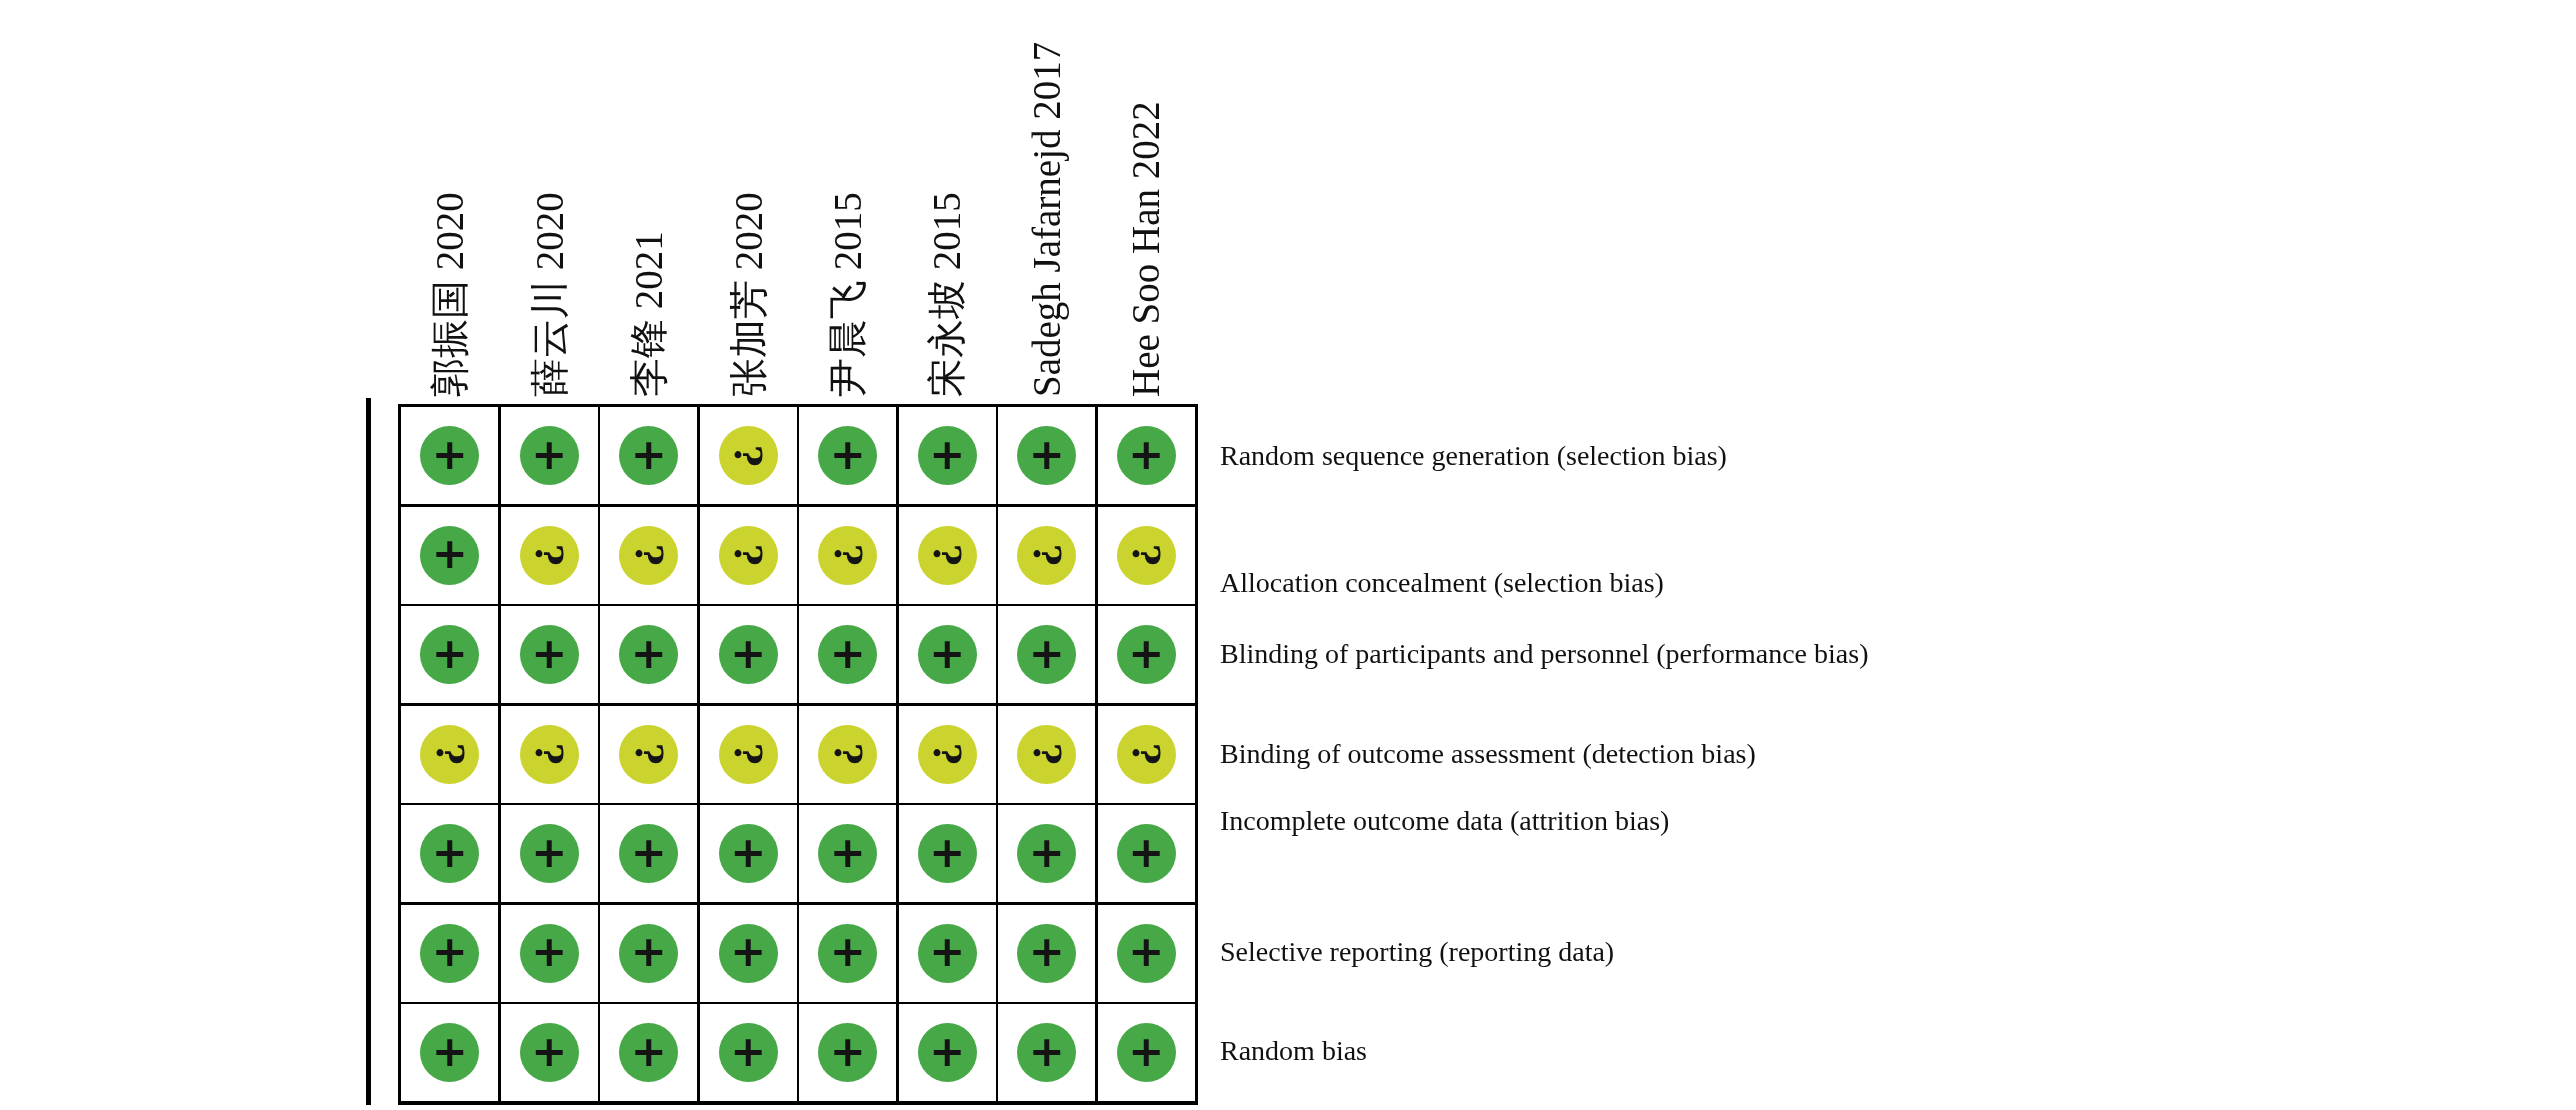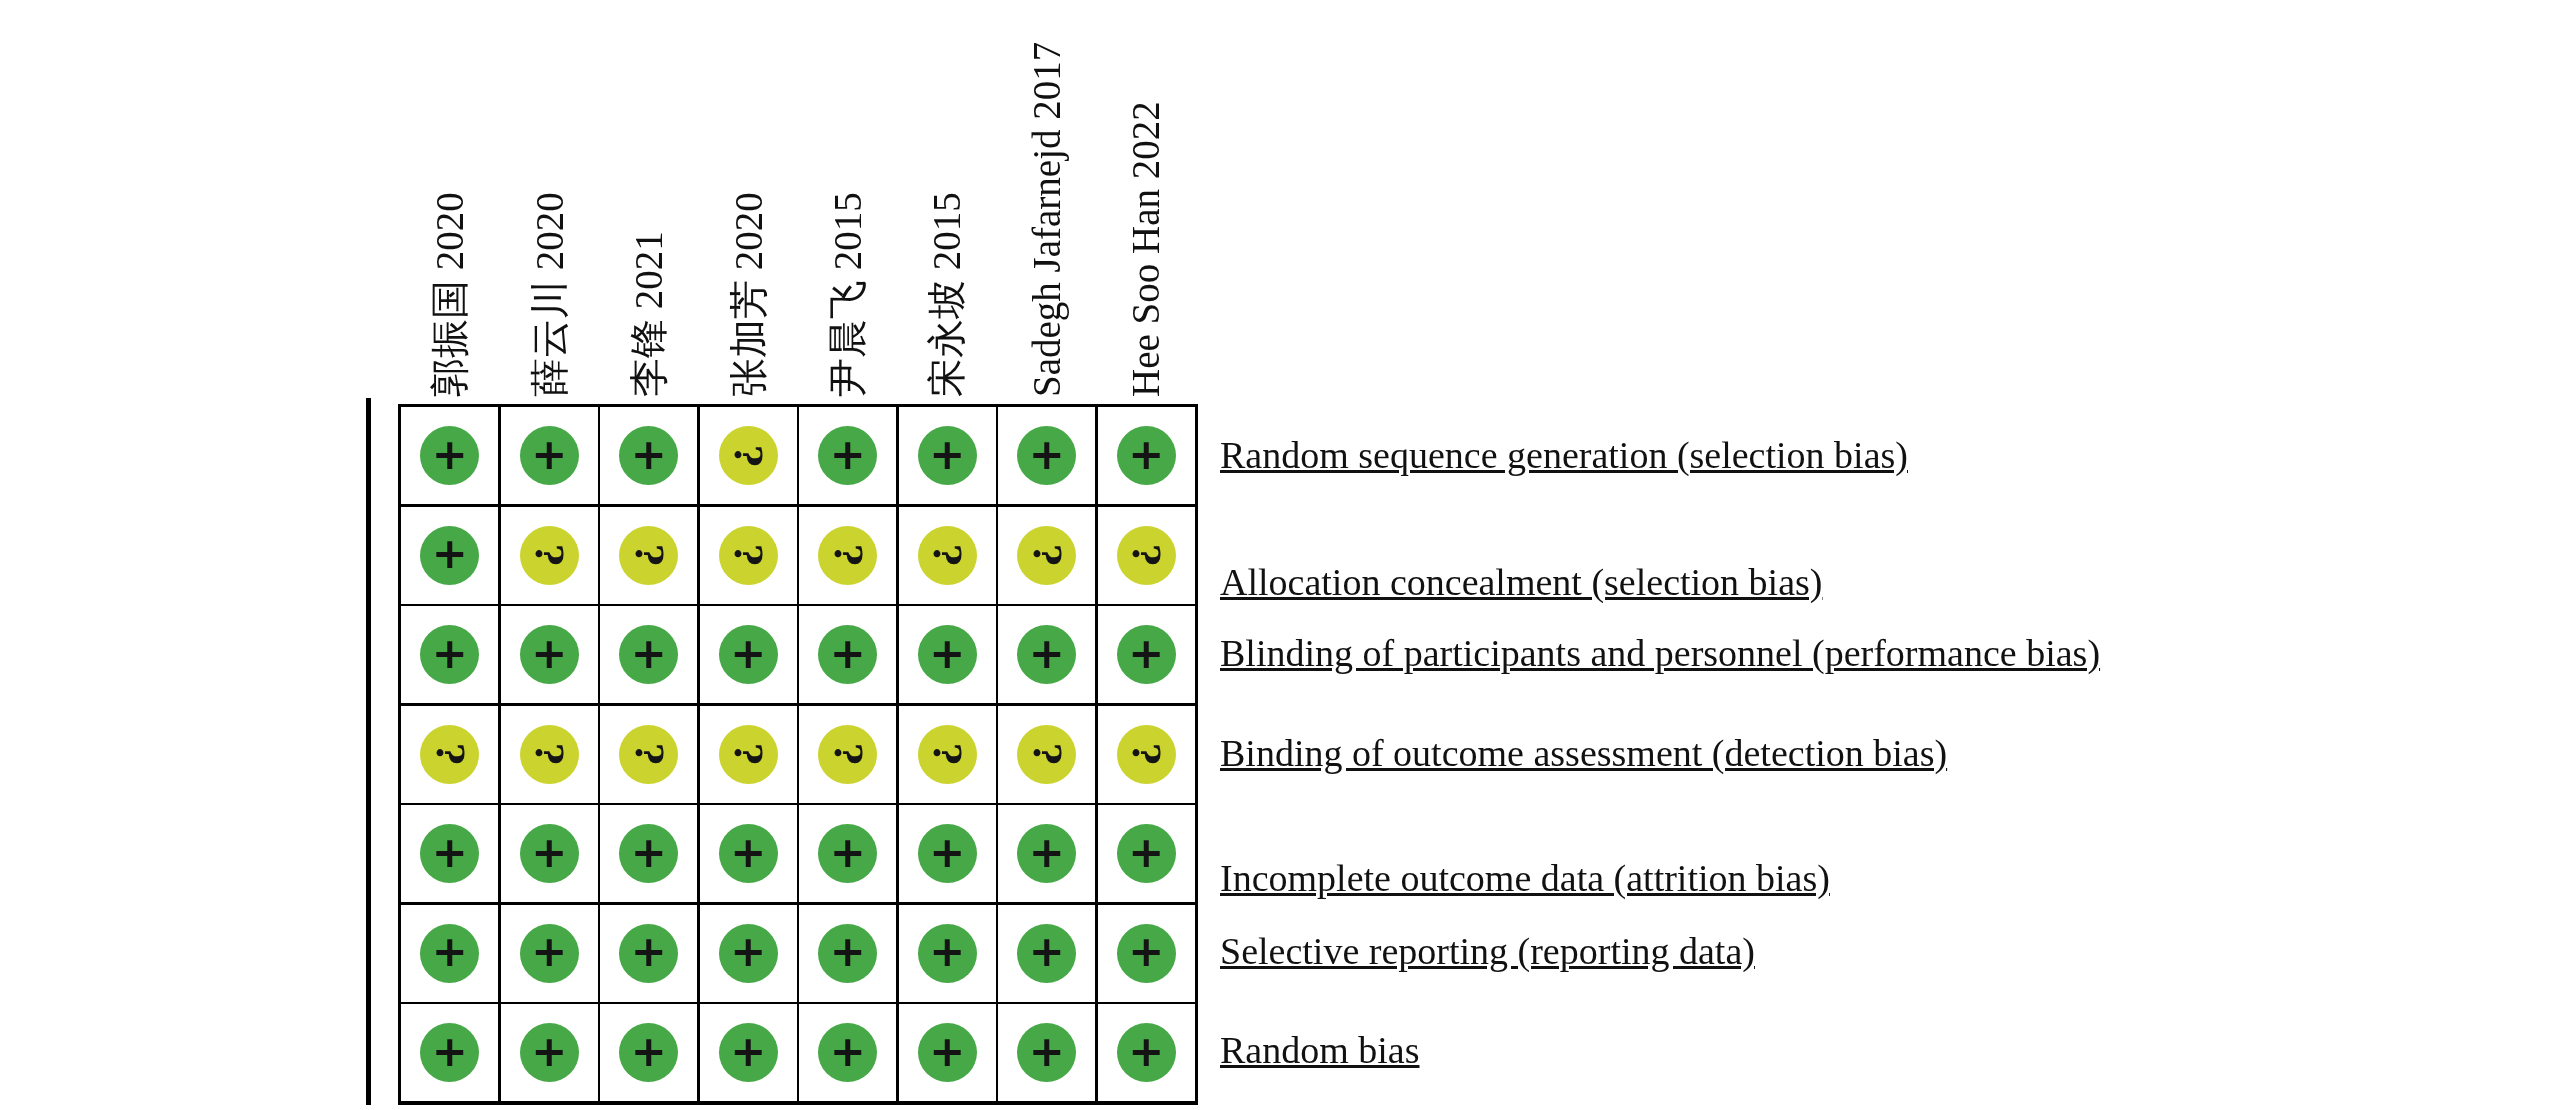--- a/index.html
+++ b/index.html
@@ -75,23 +75,22 @@
     text-align: left;
     transform-origin: 0 0;
     transform: rotate(-90deg);
   }
   
   .row-label {
     position: absolute;
     left: 1220px;
     height: 49px;
     line-height: 49px;
-    font-size: 38px;
+    font-size: 28px;
     white-space: nowrap;
-    text-decoration: underline;
   }
 </style>
 </head>
 <body>
 
 <div class="canvas">
   <div class="axis-bar"></div>
   <div class="col-headers">
       <div class="col-label" style="left: 425px;">郭振国 2020</div>
       <div class="col-label" style="left: 525px;">薛云川 2020</div>
@@ -382,18 +381,18 @@
         <div class="circle" style="background: rgb(70, 168, 70);">
           <span class="sym p">+</span>
         </div>
       </div>
     </div>
   <div class="row-labels">
       <div class="row-label" style="top: 431px;">Random sequence generation (selection bias)</div>
       <div class="row-label" style="top: 530px; margin-top: 28px;">Allocation concealment (selection bias)</div>
       <div class="row-label" style="top: 629px;">Blinding of participants and personnel (performance bias)</div>
       <div class="row-label" style="top: 729px;">Binding of outcome assessment (detection bias)</div>
-      <div class="row-label" style="top: 854px;">Incomplete outcome data (attrition bias)</div>
+      <div class="row-label" style="top: 796px;">Incomplete outcome data (attrition bias)</div>
       <div class="row-label" style="top: 927px;">Selective reporting (reporting data)</div>
       <div class="row-label" style="top: 1026px;">Random bias</div>
     </div>
 </div>
 
 
 </body></html>

